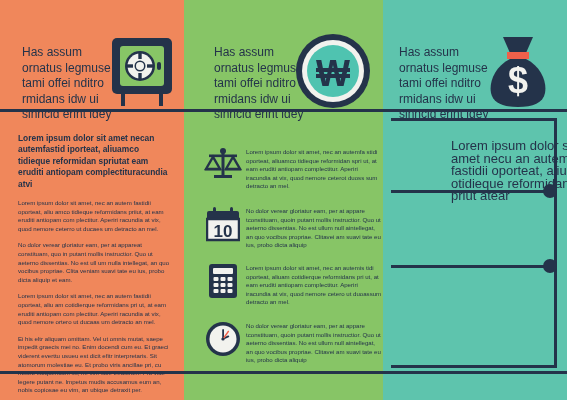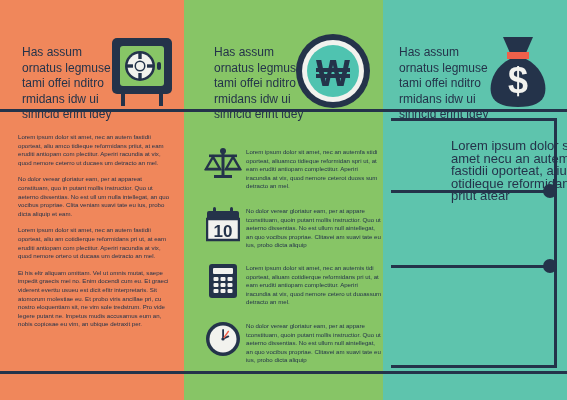--- a/index.html
+++ b/index.html
@@ -199,20 +199,21 @@
       <path d="M25 26 L41 26 C57 34 62 50 60 60 C58 70 48 74 33 74
                C18 74 8 70 6 60 C4 50 9 34 25 26 Z" fill="#24334a"></path>
       <text x="33" y="60" text-anchor="middle" font-family="'Liberation Sans', sans-serif" font-size="36" font-weight="bold" fill="#f2f2ee">$</text>
     </svg>
   </div>
 
   <div class="hrule" id="hrule-top"></div>
   <div class="hrule" id="hrule-bottom"></div>
 
   <div id="col1-body">
+    <p class="lead">Lorem ipsum dolor sit amet necan autemfastid iporteat, aliuamco tidieque reformidan spriutat eam eruditi antiopam complectituracundia atvi</p>
     <p class="para">Lorem ipsum dolor sit amet, nec an autem fastidii oporteat, aliu amco tidieque reformidans priiut, at eam eruditi antiopam com plectitur. Aperiri racundia at vix, quod nemore ceterro ut ducaes um detracto an mel.</p>
     <p class="para">No dolor verear gloriatur eam, per at appareat constituam, quo in putant mollis instructior. Quo ut aeterno dissentias. No est ull um nulla intellegat, an quo vocibus propriae. Clita veniam suavi tate eu ius, probo dicta aliquip et eam.</p>
     <p class="para">Lorem ipsum dolor sit amet, nec an autem fastidii oporteat, aliu am cotidierque reformidans pri ut, at eam eruditi antiopam com plectitur. Aperiri racundia at vix, quod nemore ortero ut ducaas um detracto an mel.</p>
     <p class="para">Ei his eltr aliquam omittam. Vel ut omnis mutat, saepe impedit graecis mei no. Enim docendi cum eu. Et graeci viderent everttu usueu est dicit efitr interpretaris. Sit atomorum molestiae eu. Et probo viris ancillae pri, cu nostro eloquentiam sit, ne vim sole tredstrum. Pro vide legere putant ne. Impetus mudis accusamus eum an, nobis copiosae eu vim, an ubique detraxit per.</p>
   </div>
 
   <div class="row2" id="row2-0">
     <div class="ico">
       <svg width="38" height="34" viewBox="0 0 38 34">
         <rect x="17.5" y="4" width="3" height="24" fill="#24334a"></rect>

